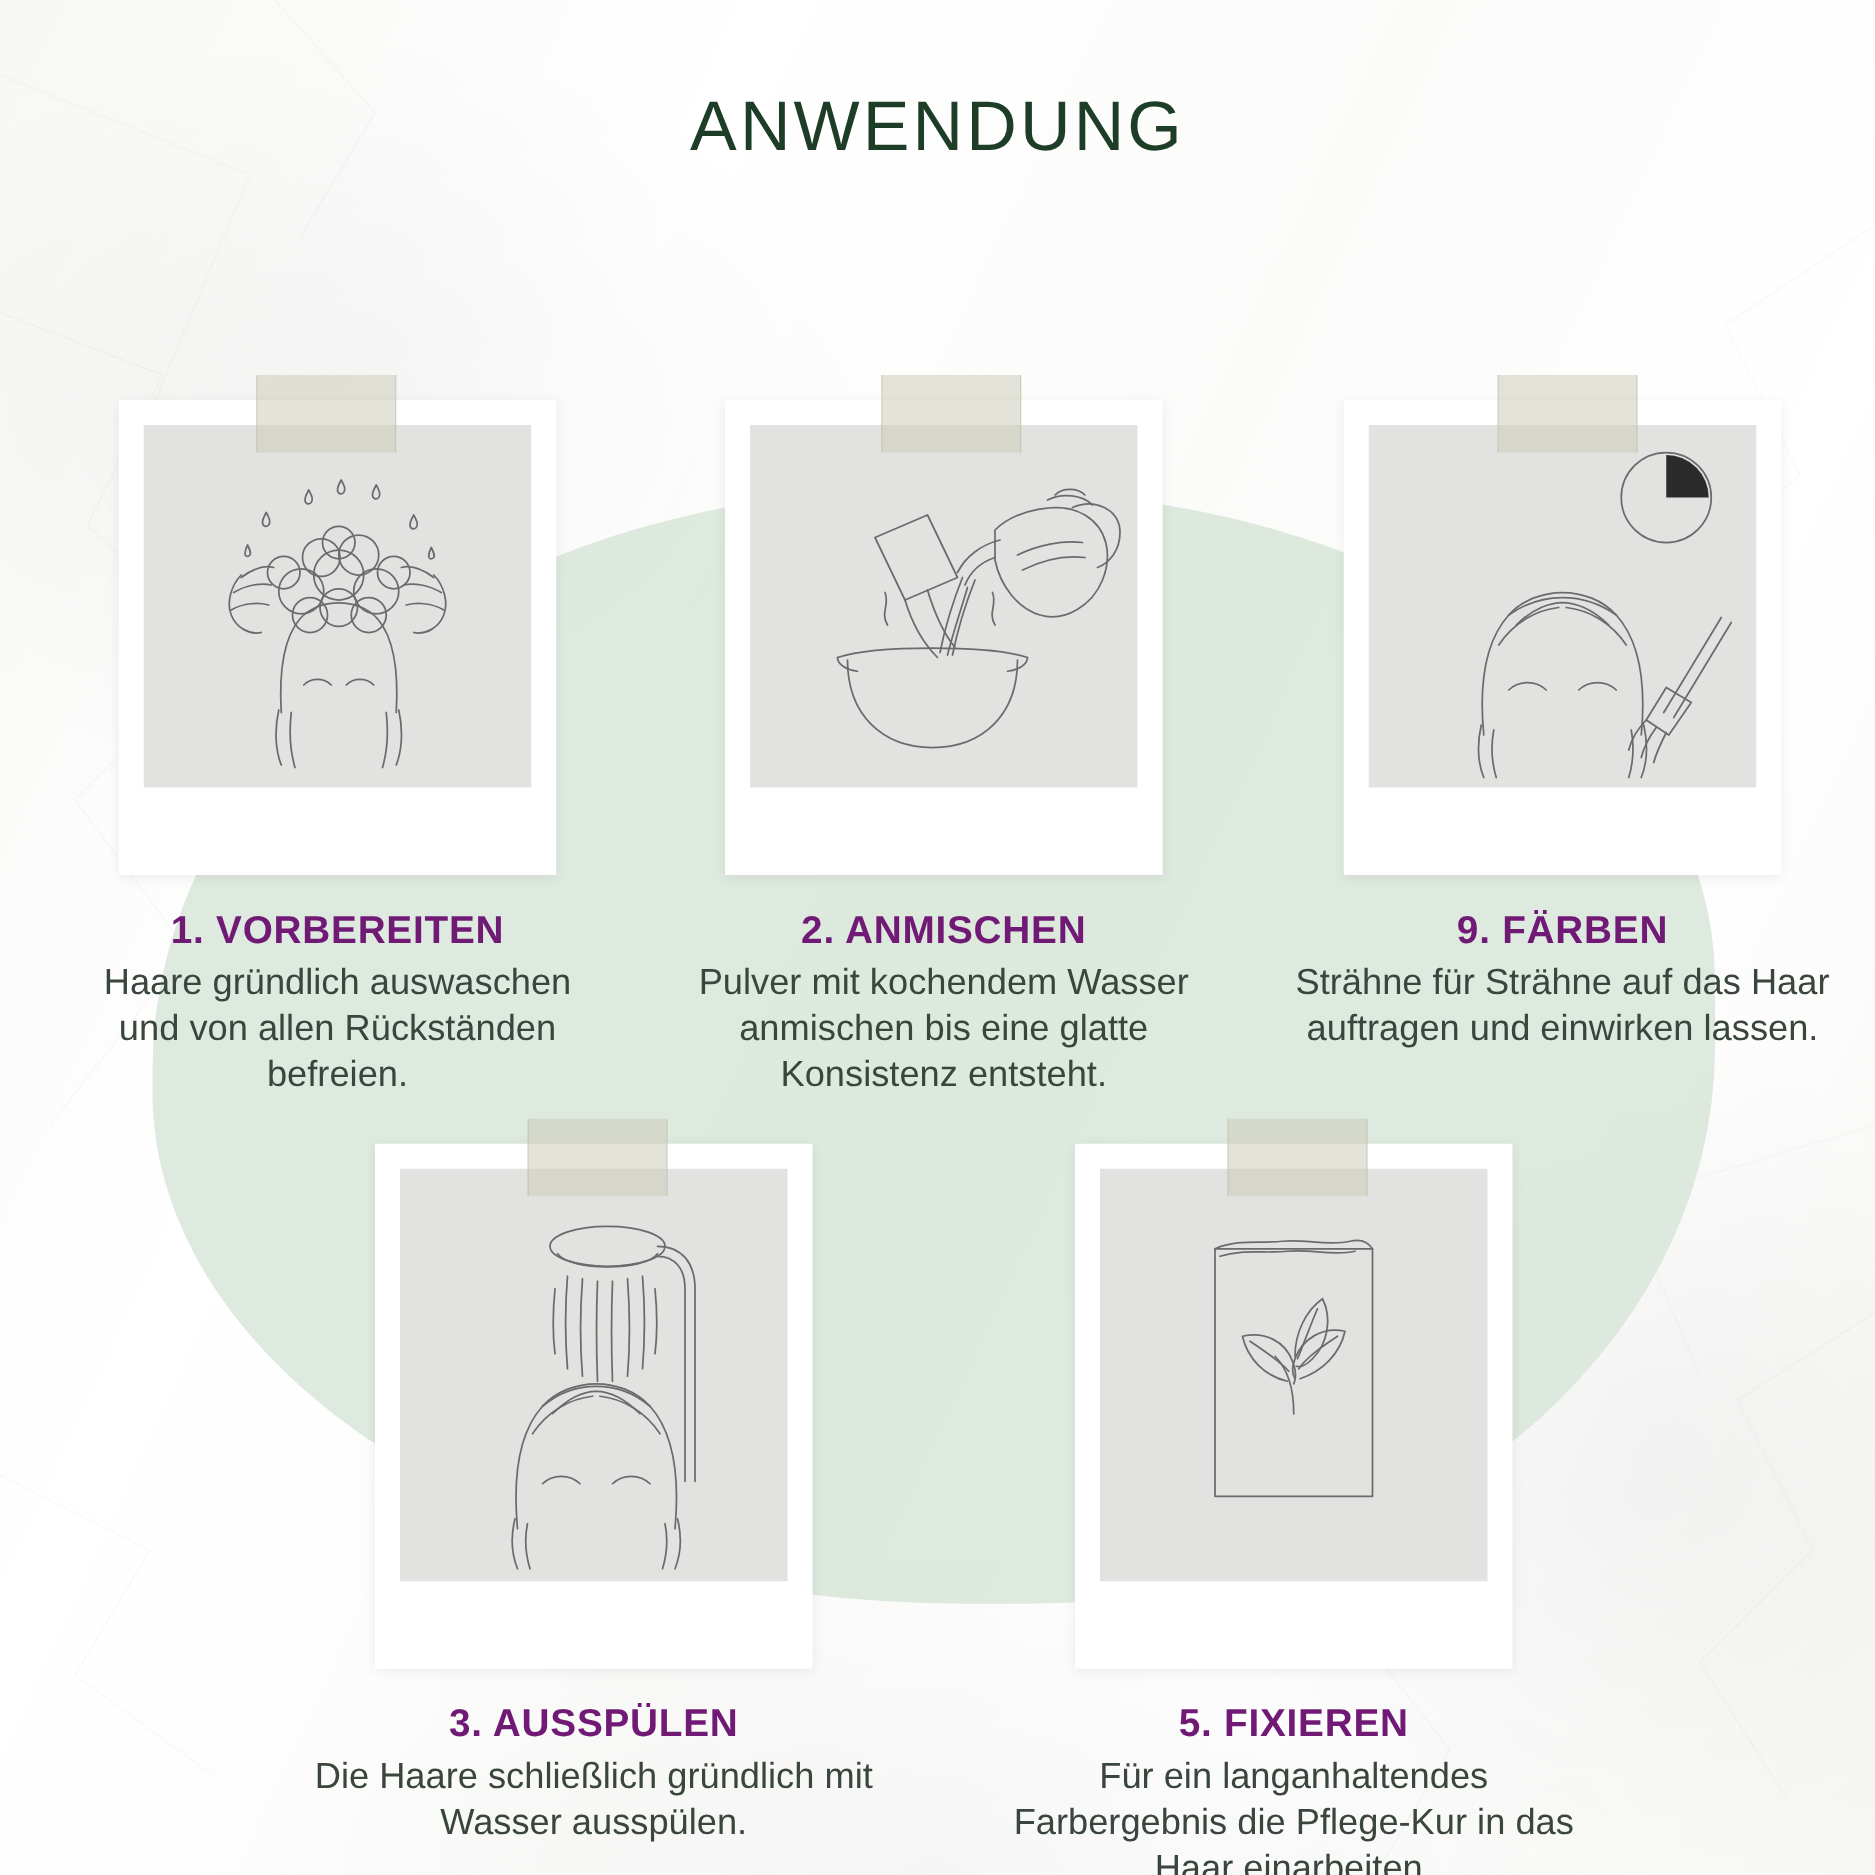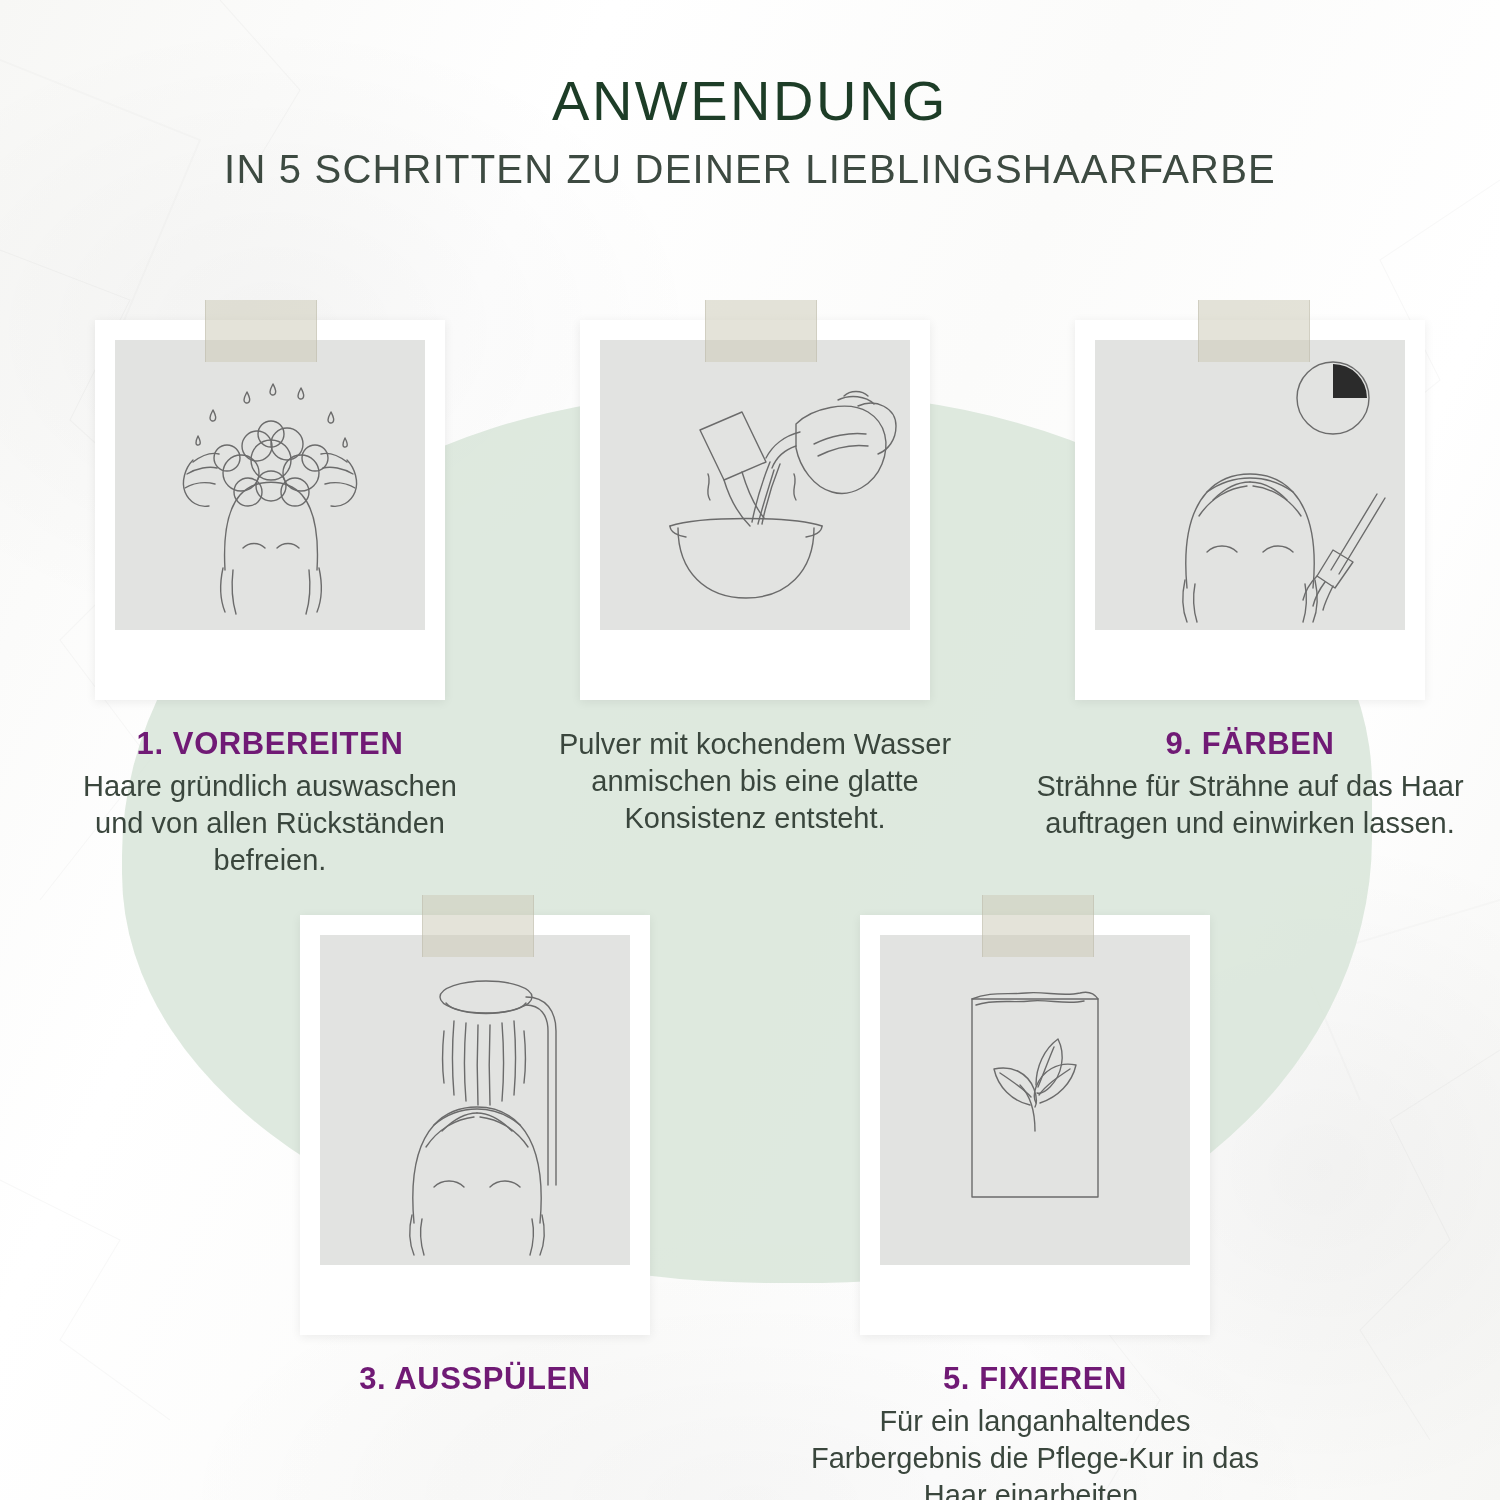--- a/index.html
+++ b/index.html
@@ -139,21 +139,20 @@
   </g>
   <g stroke="rgba(0,0,0,0.035)" fill="none" stroke-width="2">
     <path d="M0,60 L200,140 L120,330 L260,470"></path>
     <path d="M1500,900 L1300,960 L1360,1100"></path>
   </g>
 </svg>
 <div class="blob"></div>
 
 <div class="header">
   <h1 class="title">ANWENDUNG</h1>
-  <p class="subtitle">IN 5 SCHRITTEN ZU DEINER LIEBLINGSHAARFARBE</p>
 </div>
 
 <div class="card" style="left:60px; top:320px; width:420px;">
   <div class="tape" style="left:145px; top:-20px; width:110px; height:62px; transform:rotate(0deg);"></div>
   <div class="polaroid" style="width:310px; height:290px; margin:0 auto;">
     <svg class="photo" viewBox="0 0 310 290">
       <g class="sk-thin">
 
         <path d="M110,230 C108,195 112,170 125,155 C140,138 172,138 187,155 C200,170 204,196 202,230"></path>
 
@@ -233,20 +232,21 @@
         <path d="M100,90 L142,72 L166,122 L124,140 Z"></path>
         <path d="M124,140 C130,160 140,176 150,186"></path>
         <path d="M142,132 C148,152 156,168 164,178"></path>
 
         <path d="M110,160 C104,150 112,144 108,134"></path>
         <path d="M196,160 C190,150 198,144 194,134"></path>
       </g>
     </svg>
   </div>
   <div class="caption">
+    <p class="step-title">2. ANMISCHEN</p>
     <p class="step-desc">Pulver mit kochendem Wasser anmischen bis eine glatte Konsistenz entsteht.</p>
   </div>
 </div>
 
 <div class="card" style="left:1030px; top:320px; width:440px;">
   <div class="tape" style="left:168px; top:-20px; width:110px; height:62px;"></div>
   <div class="polaroid" style="width:310px; height:290px; margin:0 auto;">
     <svg class="photo" viewBox="0 0 310 290">
       <g class="sk-thin">
 
@@ -321,20 +321,21 @@
         <path d="M222,280 C226,296 224,310 220,320"></path>
         <path d="M212,284 C215,298 213,310 210,320"></path>
 
         <path d="M114,252 C122,244 136,244 144,252"></path>
         <path d="M170,252 C178,244 192,244 200,252"></path>
       </g>
     </svg>
   </div>
   <div class="caption">
     <p class="step-title">3. AUSSPÜLEN</p>
+    <p class="step-desc">Die Haare schließlich gründlich mit Wasser ausspülen.</p>
   </div>
 </div>
 
 <div class="card" style="left:790px; top:915px; width:490px;">
   <div class="tape" style="left:192px; top:-20px; width:110px; height:62px;"></div>
   <div class="polaroid" style="width:310px; height:330px; margin:0 auto;">
     <svg class="photo" viewBox="0 0 310 330">
       <g class="sk-thin">
 
         <path d="M92,64 L218,64 L218,262 L92,262 Z"></path>

